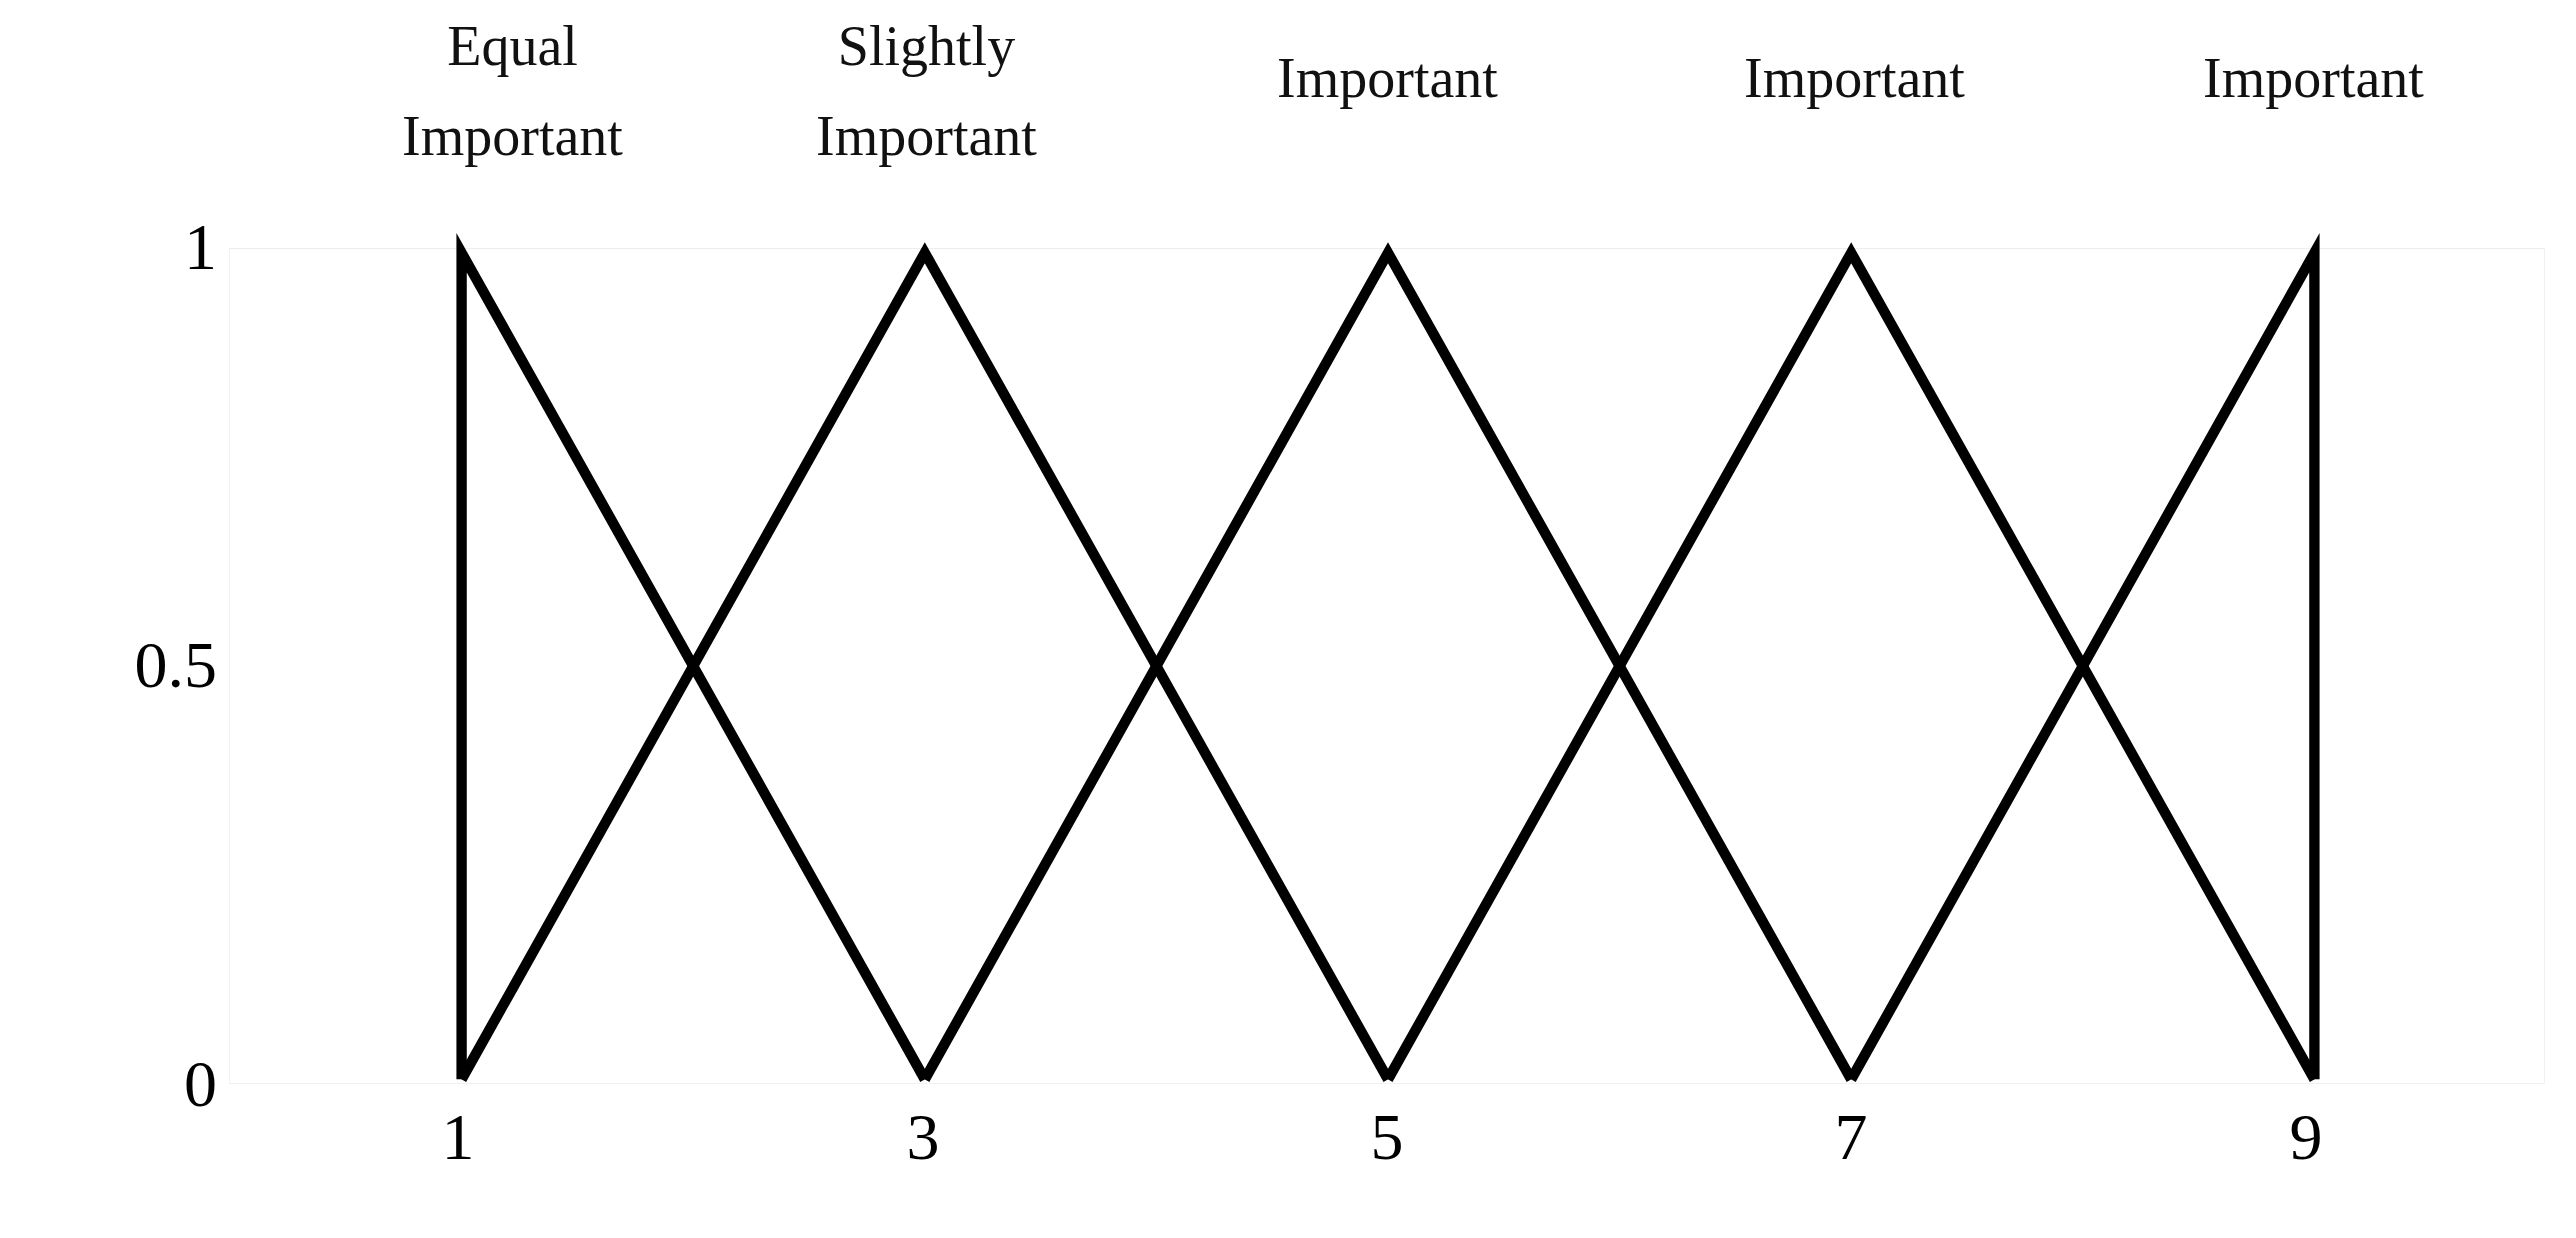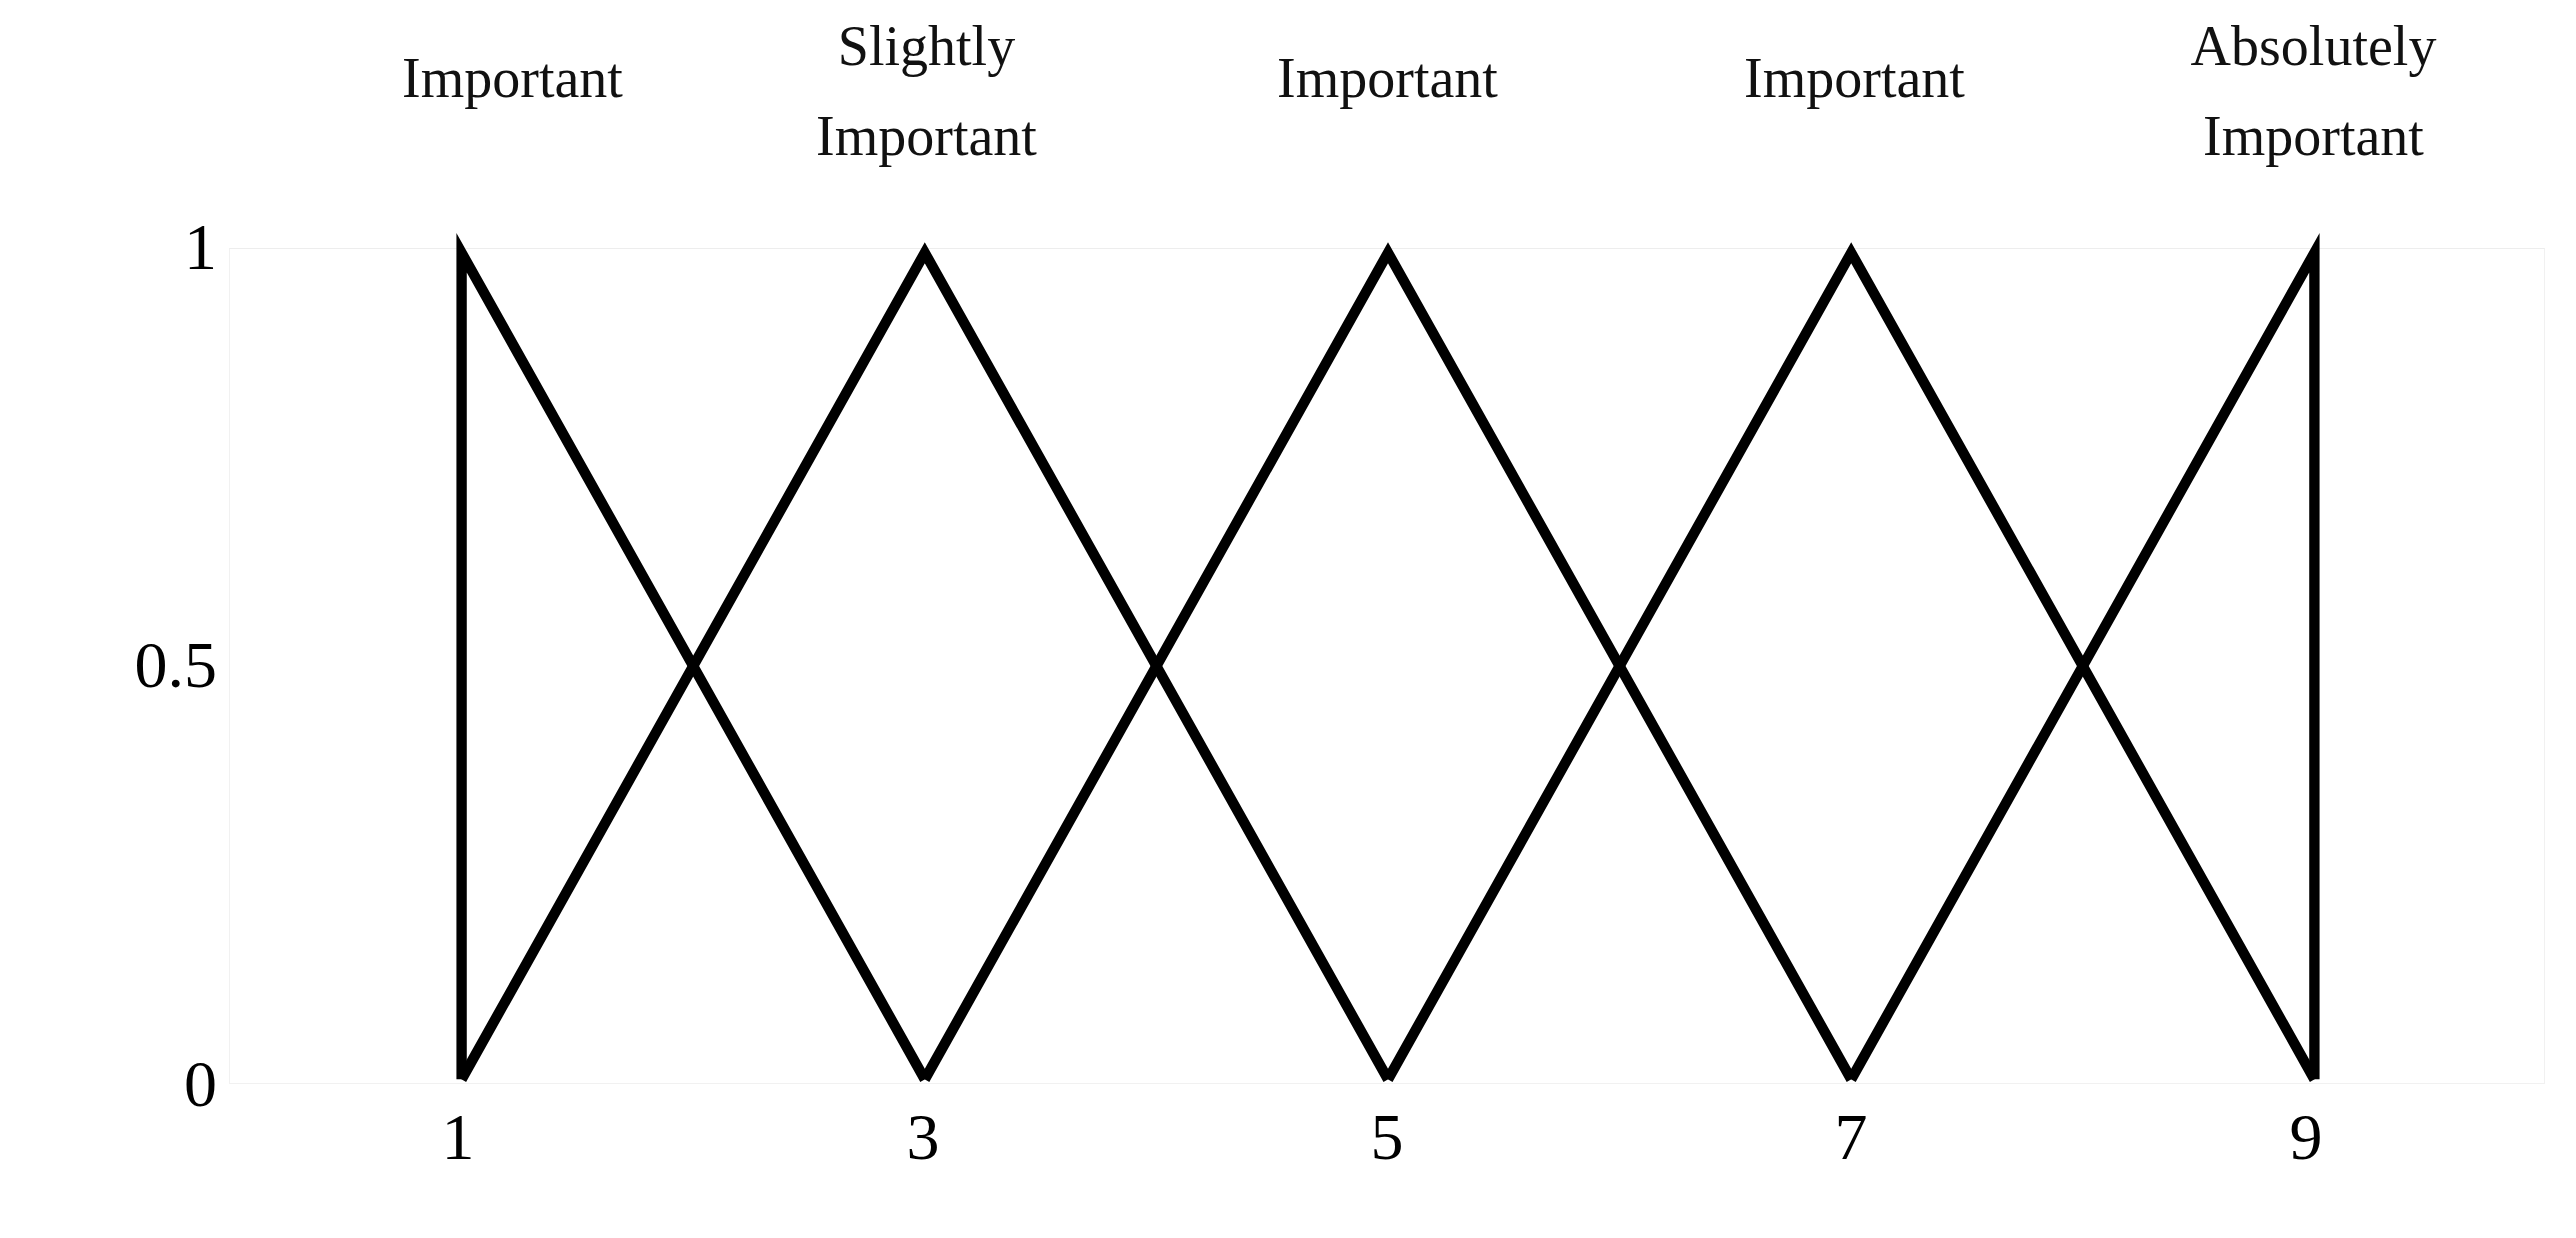--- a/index.html
+++ b/index.html
@@ -81,34 +81,34 @@
     display: block;
     overflow: visible;
   }
 </style>
 </head>
 <body>
 
 <div id="chart-root">
 
   <div class="cat-label" style="left:268px;">
+    <span class="l1">Equal</span>
     <span class="l2">Important</span>
   </div>
   <div class="cat-label" style="left:682px;">
     <span class="l1">Slightly</span>
     <span class="l2">Important</span>
   </div>
   <div class="cat-label" style="left:1143px;">
     <span class="l2">Important</span>
   </div>
   <div class="cat-label" style="left:1610px;">
     <span class="l2">Important</span>
   </div>
   <div class="cat-label" style="left:2069px;">
-    <span class="l1">Absolutely</span>
     <span class="l2">Important</span>
   </div>
 
   <div class="ytick" style="top:214px;">1</div>
   <div class="ytick" style="top:632px;">0.5</div>
   <div class="ytick" style="top:1051px;">0</div>
 
   <div id="plot-area">
     <svg id="plot-svg" viewBox="0 0 2463 889" preserveAspectRatio="none">
 

